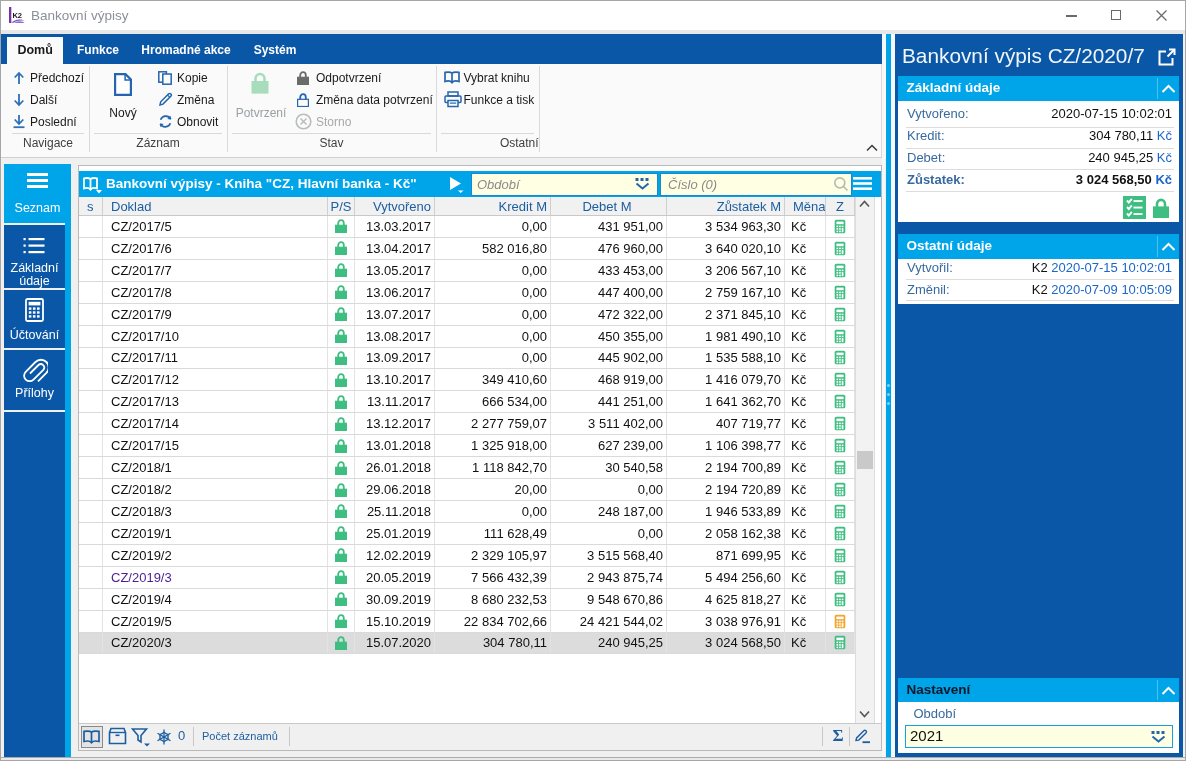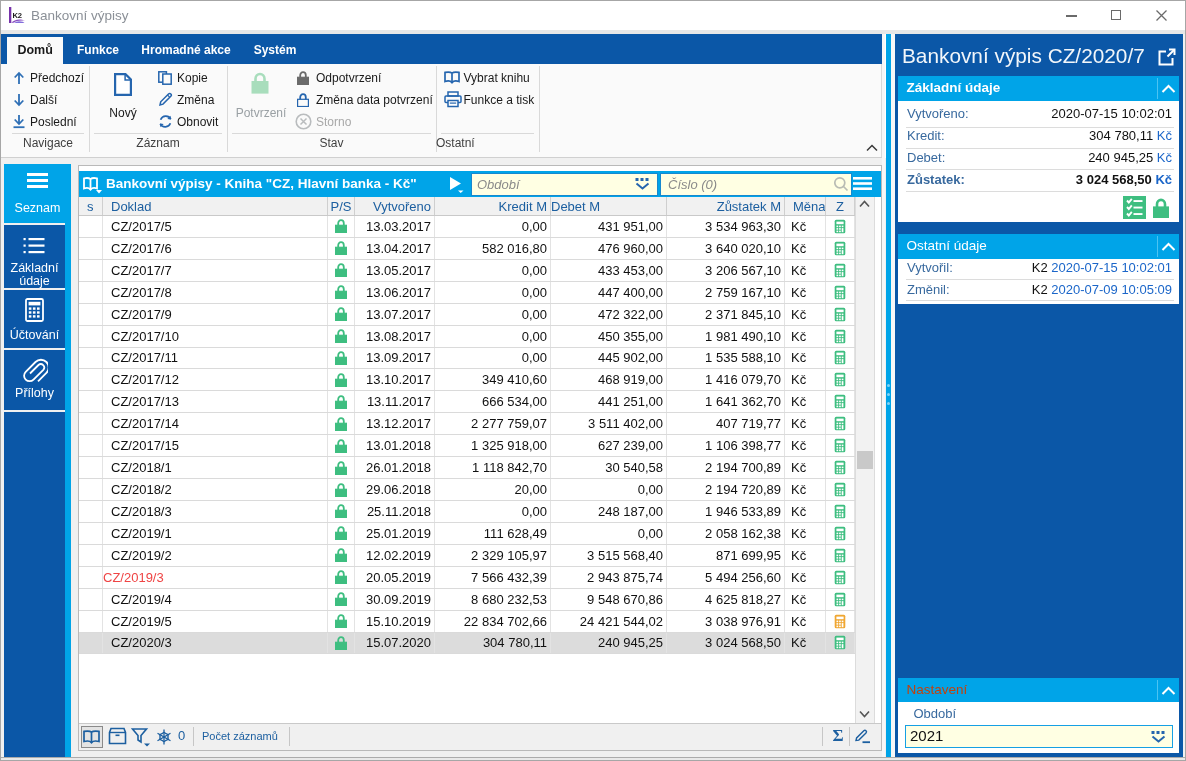--- a/index.html
+++ b/index.html
@@ -55,21 +55,21 @@
 <div class="abs" style="left:227px;top:66px;width:1px;height:86px;background:#d9d9d9"></div>
 <div class="abs" style="left:436px;top:66px;width:1px;height:86px;background:#d9d9d9"></div>
 <div class="abs" style="left:538.6px;top:66px;width:1px;height:86px;background:#d9d9d9"></div>
 <div class="abs" style="left:12px;top:132.5px;width:72px;height:1px;background:#d9d9d9"></div>
 <div class="abs" style="left:7px;top:133px;width:82px;height:20px;line-height:20px;text-align:center;color:#3f3f3f;font-size:12px">Navigace</div>
 <div class="abs" style="left:94px;top:132.5px;width:128px;height:1px;background:#d9d9d9"></div>
 <div class="abs" style="left:89px;top:133px;width:138px;height:20px;line-height:20px;text-align:center;color:#3f3f3f;font-size:12px">Záznam</div>
 <div class="abs" style="left:232px;top:132.5px;width:199px;height:1px;background:#d9d9d9"></div>
 <div class="abs" style="left:227px;top:133px;width:209px;height:20px;line-height:20px;text-align:center;color:#3f3f3f;font-size:12px">Stav</div>
 <div class="abs" style="left:441px;top:132.5px;width:92.60000000000002px;height:1px;background:#d9d9d9"></div>
-<div class="abs" style="left:436px;top:133px;width:102.60000000000002px;height:20px;line-height:20px;text-align:left;color:#3f3f3f;font-size:12px">Ostatní</div>
+<div class="abs" style="left:436px;top:133px;width:102.60000000000002px;height:20px;line-height:20px;text-align:right;color:#3f3f3f;font-size:12px">Ostatní</div>
 <div class="abs" style="left:114px;top:73px;width:18px;height:23px">
     <svg width="18" height="23" viewBox="0 0 18 23" style="">
       <path d="M1.1 1.1 L11.5 1.1 L16.9 6.5 L16.9 21.9 L1.1 21.9 Z" fill="#fff" stroke="#2565ae" stroke-width="2.2"></path>
       <path d="M11.1 1.5 L11.1 6.9 L16.5 6.9" fill="none" stroke="#2565ae" stroke-width="1.5"></path>
     </svg>
   </div>
 <div class="abs" style="left:93px;top:103px;width:60px;height:20px;line-height:20px;text-align:center;color:#1a1a1a;font-size:12px">Nový</div>
 <div class="abs" style="left:158px;top:66.5px;height:22.0px;display:flex;align-items:center;z-index:5">
     <svg width="14" height="14" viewBox="0 0 14 14" style="">
       <rect x="0.8" y="0.8" width="7.6" height="10.4" fill="none" stroke="#2565ae" stroke-width="1.5"></rect>
@@ -259,21 +259,21 @@
       <col style="width:41px">
       <col style="width:29px">
     </colgroup>
     <tbody>
       <tr style="height:18.5px">
         <td style="background:#f1f1f1;color:#1c5fa0;text-align:center;;border-right:1px solid #cfcfcf;border-bottom:1px solid #c9c9c9;overflow:hidden;white-space:nowrap">s</td>
         <td style="background:#f1f1f1;color:#1c5fa0;text-align:left;padding-left:8px;border-right:1px solid #cfcfcf;border-bottom:1px solid #c9c9c9;overflow:hidden;white-space:nowrap">Doklad</td>
         <td style="background:#f1f1f1;color:#1c5fa0;text-align:center;;border-right:1px solid #cfcfcf;border-bottom:1px solid #c9c9c9;overflow:hidden;white-space:nowrap">P/S</td>
         <td style="background:#f1f1f1;color:#1c5fa0;text-align:right;padding-right:3px;border-right:1px solid #cfcfcf;border-bottom:1px solid #c9c9c9;overflow:hidden;white-space:nowrap">Vytvořeno</td>
         <td style="background:#f1f1f1;color:#1c5fa0;text-align:right;padding-right:3px;border-right:1px solid #cfcfcf;border-bottom:1px solid #c9c9c9;overflow:hidden;white-space:nowrap">Kredit M</td>
-        <td style="background:#f1f1f1;color:#1c5fa0;text-align:left;padding-right:3px;border-right:1px solid #cfcfcf;border-bottom:1px solid #c9c9c9;overflow:hidden;white-space:nowrap">Debet M</td>
+        <td style="background:#f1f1f1;color:#1c5fa0;text-align:center;padding-right:3px;border-right:1px solid #cfcfcf;border-bottom:1px solid #c9c9c9;overflow:hidden;white-space:nowrap">Debet M</td>
         <td style="background:#f1f1f1;color:#1c5fa0;text-align:right;padding-right:3px;border-right:1px solid #cfcfcf;border-bottom:1px solid #c9c9c9;overflow:hidden;white-space:nowrap">Zůstatek M</td>
         <td style="background:#f1f1f1;color:#1c5fa0;text-align:left;padding-left:8px;border-right:1px solid #cfcfcf;border-bottom:1px solid #c9c9c9;overflow:hidden;white-space:nowrap">Měna</td>
         <td style="background:#f1f1f1;color:#1c5fa0;text-align:center;;border-right:1px solid #cfcfcf;border-bottom:1px solid #c9c9c9;overflow:hidden;white-space:nowrap">Z</td>
       </tr>
       <tr style="height:21.93px;background:#fff">
         <td style="color:#111;text-align:left;;border-right:1px solid #e3e3e3;border-bottom:1px solid #dadada;overflow:hidden;white-space:nowrap"></td>
         <td style="color:#111;text-align:left;padding-left:8px;border-right:1px solid #e3e3e3;border-bottom:1px solid #dadada;overflow:hidden;white-space:nowrap">CZ/2017/5</td>
         <td style="color:#111;text-align:center;;border-right:1px solid #e3e3e3;border-bottom:1px solid #dadada;overflow:hidden;white-space:nowrap">
           <div style="display:flex;justify-content:center">
             <svg width="12" height="14" viewBox="0 0 12 14" style="">
@@ -794,21 +794,21 @@
               <rect x="5.1" y="9.1" width="1.7" height="1.6" fill="#fff"></rect>
               <rect x="2.5" y="11.6" width="1.7" height="1.6" fill="#fff"></rect>
               <rect x="5.1" y="11.6" width="1.7" height="1.6" fill="#fff"></rect>
               <rect x="7.7" y="9.1" width="1.7" height="4.1" fill="#fff"></rect>
             </svg>
           </div>
         </td>
       </tr>
       <tr style="height:21.93px;background:#fff">
         <td style="color:#111;text-align:left;;border-right:1px solid #e3e3e3;border-bottom:1px solid #dadada;overflow:hidden;white-space:nowrap"></td>
-        <td style="color:#ef4444;text-align:left;border-right:1px solid #e3e3e3;border-bottom:1px solid #dadada;overflow:hidden;white-space:nowrap">CZ/2019/3</td>
+        <td style="color:#4c1d95;text-align:left;padding-left:8px;border-right:1px solid #e3e3e3;border-bottom:1px solid #dadada;overflow:hidden;white-space:nowrap">CZ/2019/3</td>
         <td style="color:#111;text-align:center;;border-right:1px solid #e3e3e3;border-bottom:1px solid #dadada;overflow:hidden;white-space:nowrap">
           <div style="display:flex;justify-content:center">
             <svg width="12" height="14" viewBox="0 0 12 14" style="">
               <path d="M3.2 6.4 L3.2 4.2 A2.8 3 0 0 1 8.8 4.2 L8.8 6.4" fill="none" stroke="#3ebe80" stroke-width="1.8"></path>
               <rect x="0.6" y="6.3" width="10.8" height="7.2" fill="#3ebe80" stroke="#3ebe80" stroke-width="1.2"></rect>
             </svg>
           </div>
         </td>
         <td style="color:#111;text-align:right;padding-right:3px;border-right:1px solid #e3e3e3;border-bottom:1px solid #dadada;overflow:hidden;white-space:nowrap">20.05.2019</td>
         <td style="color:#111;text-align:right;padding-right:3px;border-right:1px solid #e3e3e3;border-bottom:1px solid #dadada;overflow:hidden;white-space:nowrap">7 566 432,39</td>
@@ -1044,36 +1044,36 @@
       <rect x="10.5" y="17.1" width="9" height="1.9" fill="#fff"></rect>
     </svg>
   </div>
 <div class="abs" style="left:1152px;top:197.5px;width:18px;height:21px;z-index:3">
     <svg width="18" height="21" viewBox="0 0 18 21" style="">
       <path d="M5 9 L5 6.2 A4 4.3 0 0 1 13 6.2 L13 9" fill="none" stroke="#3ebe80" stroke-width="2.6"></path>
       <rect x="1" y="8.4" width="16" height="11.6" fill="#3ebe80"></rect>
     </svg>
   </div>
 <div class="abs" style="left:898px;top:234px;width:281px;height:24.5px;background:#00a4e8"></div>
-<div class="abs" style="left:906.5px;top:234px;height:24.5px;line-height:24.5px;color:#fff;font-weight:400;font-size:13.5px">Ostatní údaje</div>
+<div class="abs" style="left:906.5px;top:234px;height:24.5px;line-height:24.5px;color:#fff;font-weight:700;font-size:13.5px">Ostatní údaje</div>
 <div class="abs" style="left:1156.5px;top:236px;width:1px;height:20.5px;background:#4cc3f2"></div>
 <div class="abs" style="left:1161px;top:242px;width:15px;height:10px">
     <svg width="15" height="10" viewBox="0 0 15 10" style="">
       <path d="M1.5 8 L7.5 2 L13.5 8" fill="none" stroke="#fff" stroke-width="2"></path>
     </svg>
   </div>
 <div class="abs" style="left:898px;top:258.5px;width:281px;height:45.0px;background:#fff"></div>
 <div class="abs" style="left:907px;top:259px;height:18px;line-height:18px;color:#38699e;z-index:3">Vytvořil:</div>
 <div class="abs" style="left:950px;top:259px;width:222px;height:18px;line-height:18px;text-align:right;z-index:3"><span style="color:#111">K2</span> <span style="color:#1b66c9">2020-07-15 10:02:01</span></div>
 <div class="abs" style="left:907px;top:281px;height:18px;line-height:18px;color:#38699e;z-index:3">Změnil:</div>
 <div class="abs" style="left:950px;top:281px;width:222px;height:18px;line-height:18px;text-align:right;z-index:3"><span style="color:#111">K2</span> <span style="color:#1b66c9">2020-07-09 10:05:09</span></div>
 <div class="abs" style="left:906px;top:279px;width:268px;height:1px;background:#dcdcdc;z-index:3"></div>
 <div class="abs" style="left:906px;top:300px;width:268px;height:1px;background:#dcdcdc;z-index:3"></div>
 <div class="abs" style="left:898px;top:677.5px;width:281px;height:24.5px;background:#00a4e8"></div>
-<div class="abs" style="left:906.5px;top:677.5px;height:24.5px;line-height:24.5px;color:#c2410c;font-weight:400;font-size:13.5px">Nastavení</div>
+<div class="abs" style="left:906.5px;top:677.5px;height:24.5px;line-height:24.5px;color:#0f172a;font-weight:700;font-size:13.5px">Nastavení</div>
 <div class="abs" style="left:1156.5px;top:679.5px;width:1px;height:20.5px;background:#4cc3f2"></div>
 <div class="abs" style="left:1161px;top:685.5px;width:15px;height:10px">
     <svg width="15" height="10" viewBox="0 0 15 10" style="">
       <path d="M1.5 8 L7.5 2 L13.5 8" fill="none" stroke="#fff" stroke-width="2"></path>
     </svg>
   </div>
 <div class="abs" style="left:898px;top:702.0px;width:281px;height:50.5px;background:#fff"></div>
 <div class="abs" style="left:913.5px;top:705px;height:18px;line-height:18px;color:#38699e;z-index:3">Období</div>
 <div class="abs" style="left:905px;top:725px;width:267.5px;height:22.5px;background:#ffffe3;border:1.5px solid #16a0e4;z-index:3"></div>
 <div class="abs" style="left:910px;top:725px;height:38px;line-height:22.5px;color:#111;font-size:15px;z-index:4">2021</div>

